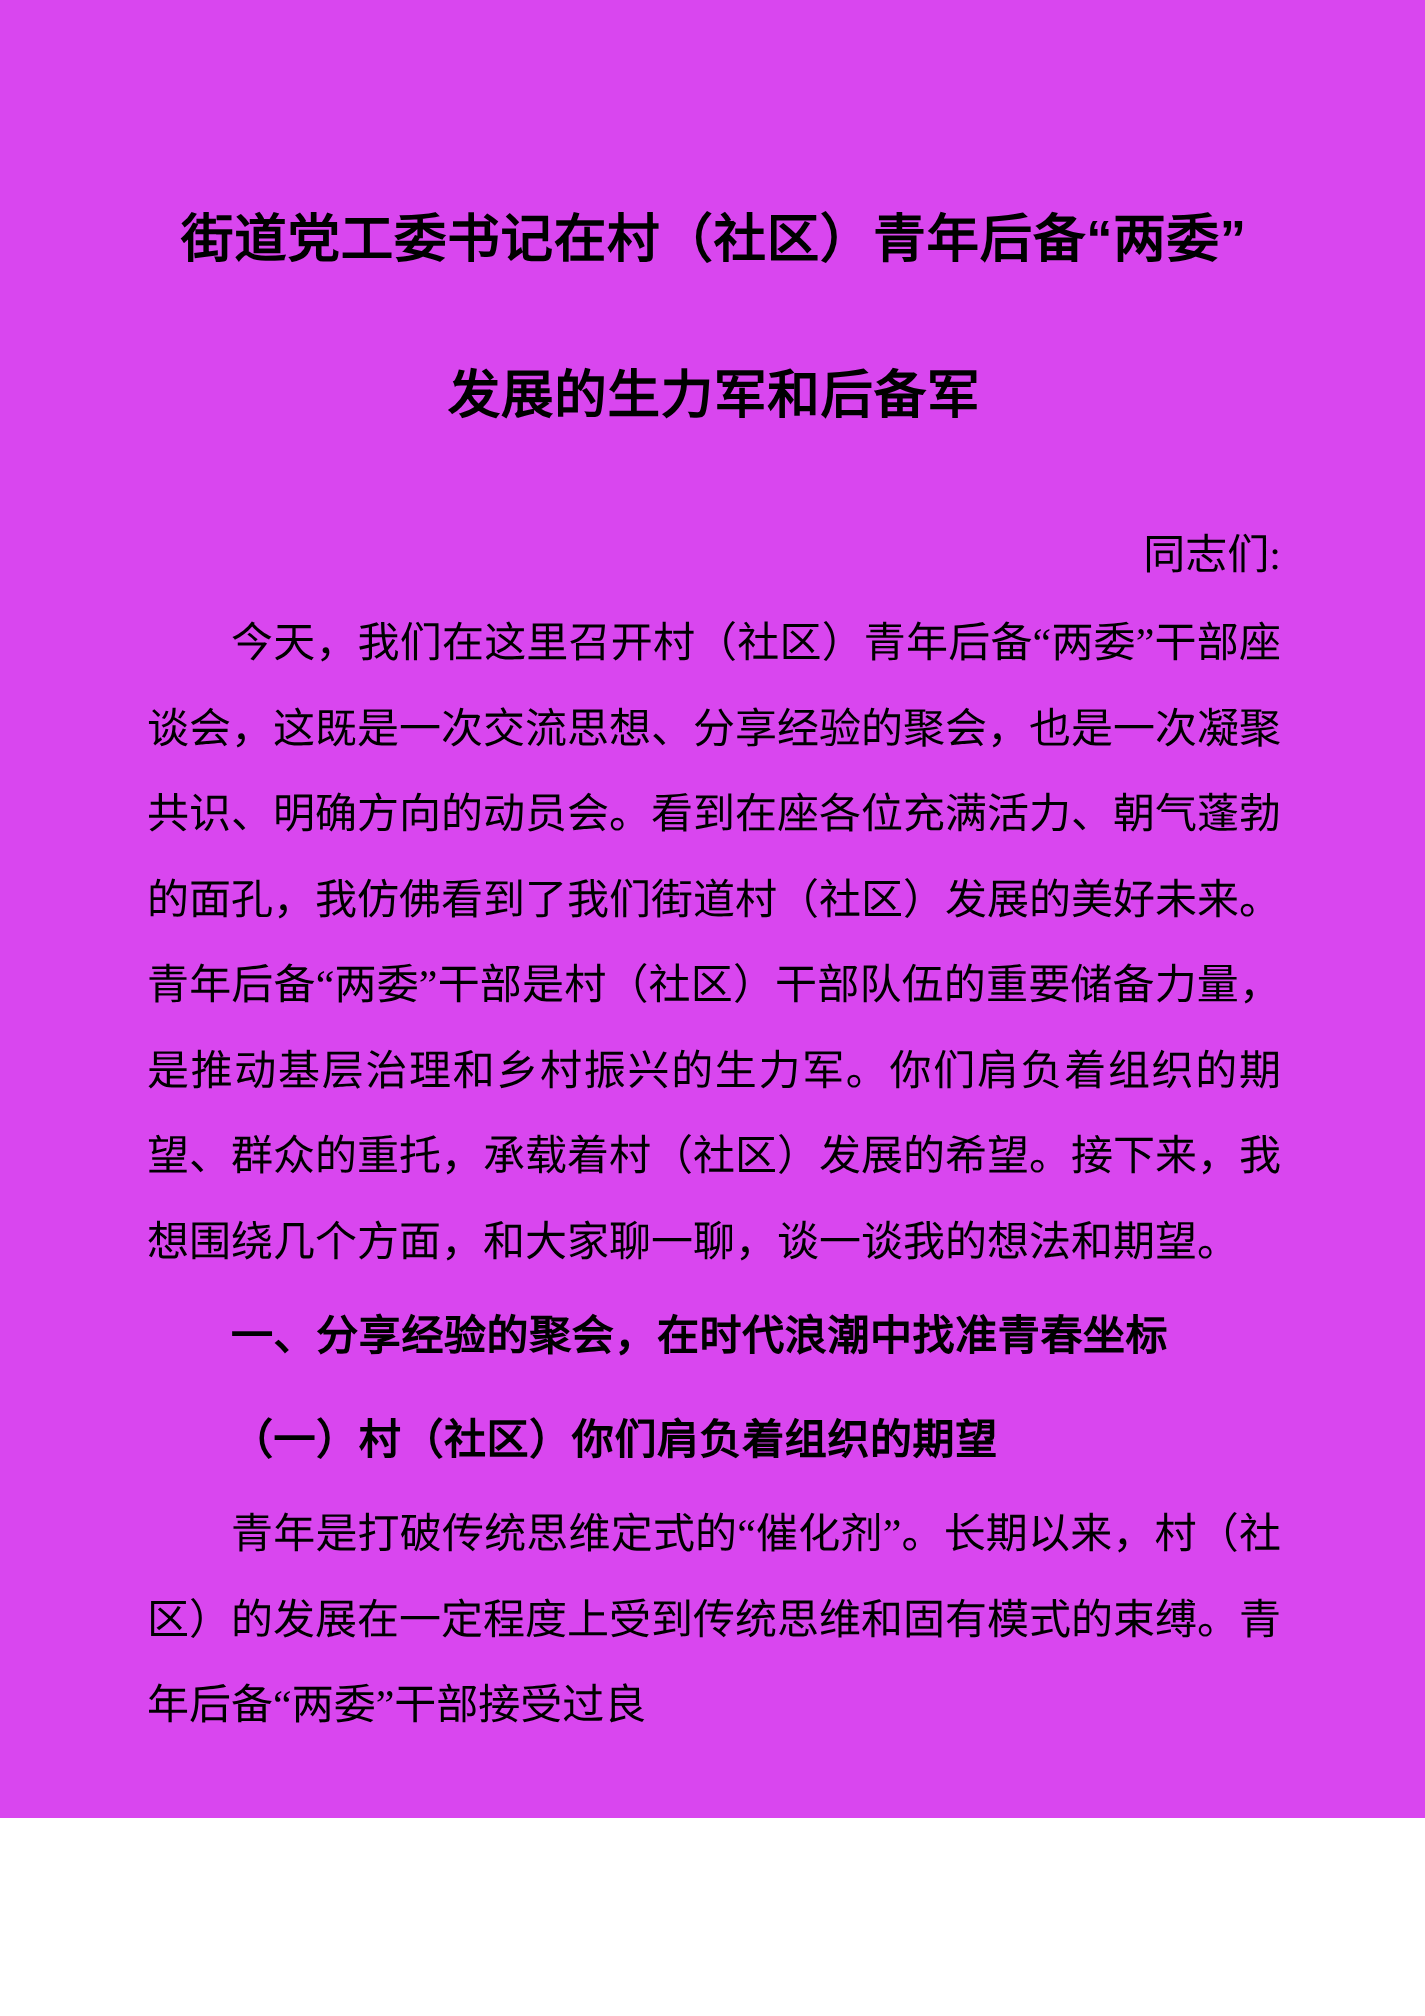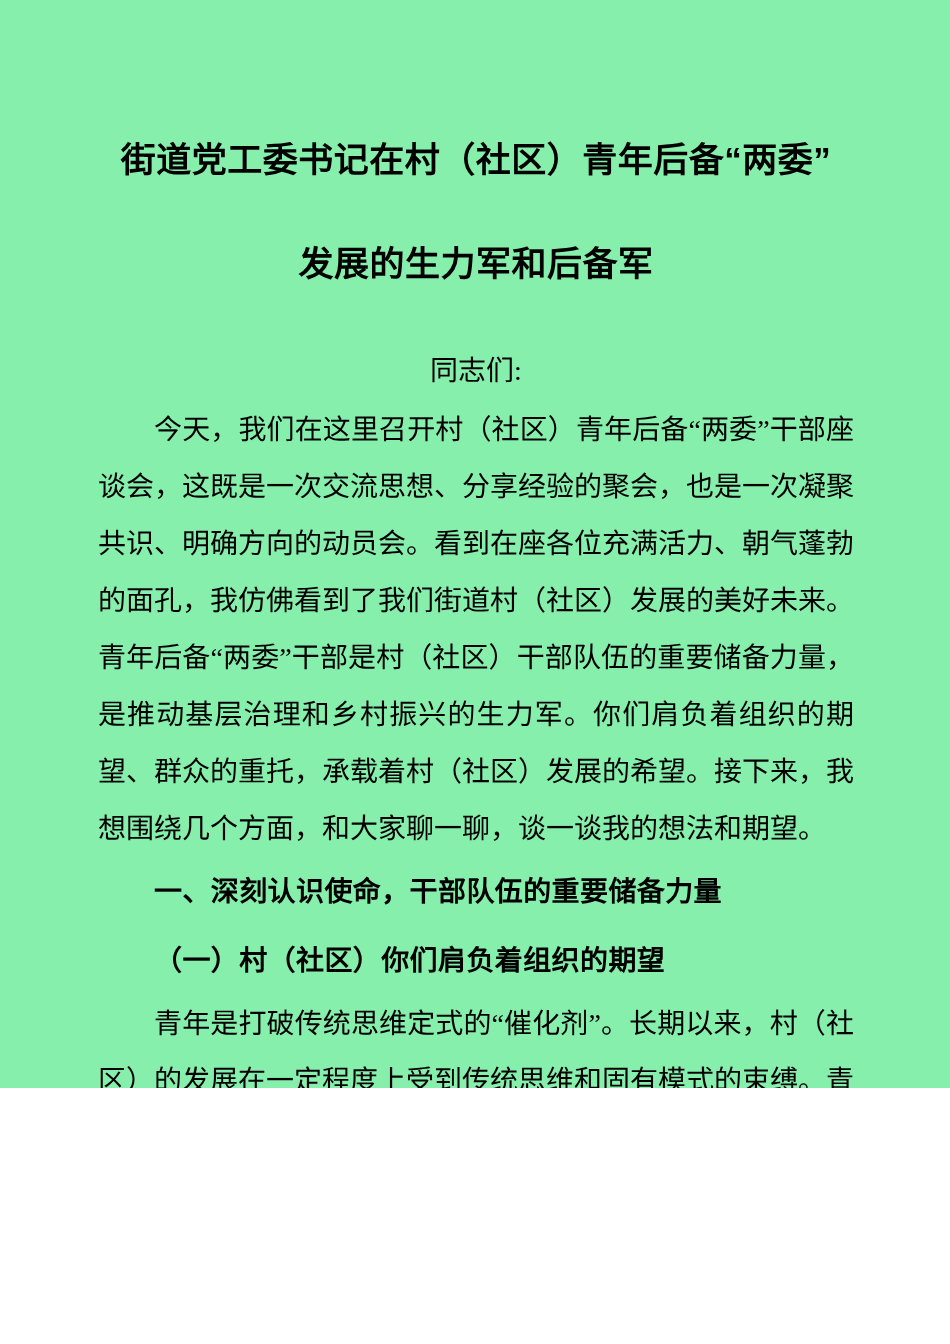--- a/index.html
+++ b/index.html
@@ -11,23 +11,23 @@
 
   body {
     font-family: "Liberation Serif", "DejaVu Serif", serif;
     color: #000000;
     -webkit-font-smoothing: antialiased;
   }
 
   .page {
     position: relative;
     width: 950px;
-    height: 1088px;
+    height: 1212px;
     margin: 0 auto;
-    background: #86efac;
+    background: #d946ef;
     overflow: hidden;
     box-sizing: border-box;
   }
 
   .content {
     position: absolute;
     left: 98px;
     top: 0;
     width: 756px;
   }
@@ -52,21 +52,21 @@
   .doc-title .title-line-2 {
     margin-top: 0;
   }
 
   
   .salutation {
     font-size: 28px;
     line-height: 57px;
     margin: 0;
     padding-top: 26px;
-    text-align: center;
+    text-align: right;
     letter-spacing: 0;
   }
 
   .para {
     font-size: 28px;
     line-height: 57px;
     margin: 0;
     text-align: justify;
     text-align-last: left;
     text-justify: inter-ideograph;
@@ -113,21 +113,21 @@
     </h1>
 
     <p class="salutation">同志们:</p>
 
     <div class="spacer-xs"></div>
 
     <p class="para">今天，我们在这里召开村（社区）青年后备“两委”干部座谈会，这既是一次交流思想、分享经验的聚会，也是一次凝聚共识、明确方向的动员会。看到在座各位充满活力、朝气蓬勃的面孔，我仿佛看到了我们街道村（社区）发展的美好未来。青年后备“两委”干部是村（社区）干部队伍的重要储备力量，是推动基层治理和乡村振兴的生力军。你们肩负着组织的期望、群众的重托，承载着村（社区）发展的希望。接下来，我想围绕几个方面，和大家聊一聊，谈一谈我的想法和期望。</p>
 
     <div class="spacer-sm"></div>
 
-    <h2 class="heading-1">一、深刻认识使命，干部队伍的重要储备力量</h2>
+    <h2 class="heading-1">一、分享经验的聚会，在时代浪潮中找准青春坐标</h2>
 
     <div class="spacer-sm"></div>
 
 
     <div class="spacer-sm"></div>
 
     <h3 class="heading-2">（一）村（社区）你们肩负着组织的期望</h3>
 
     <div class="spacer-sm"></div>
 

